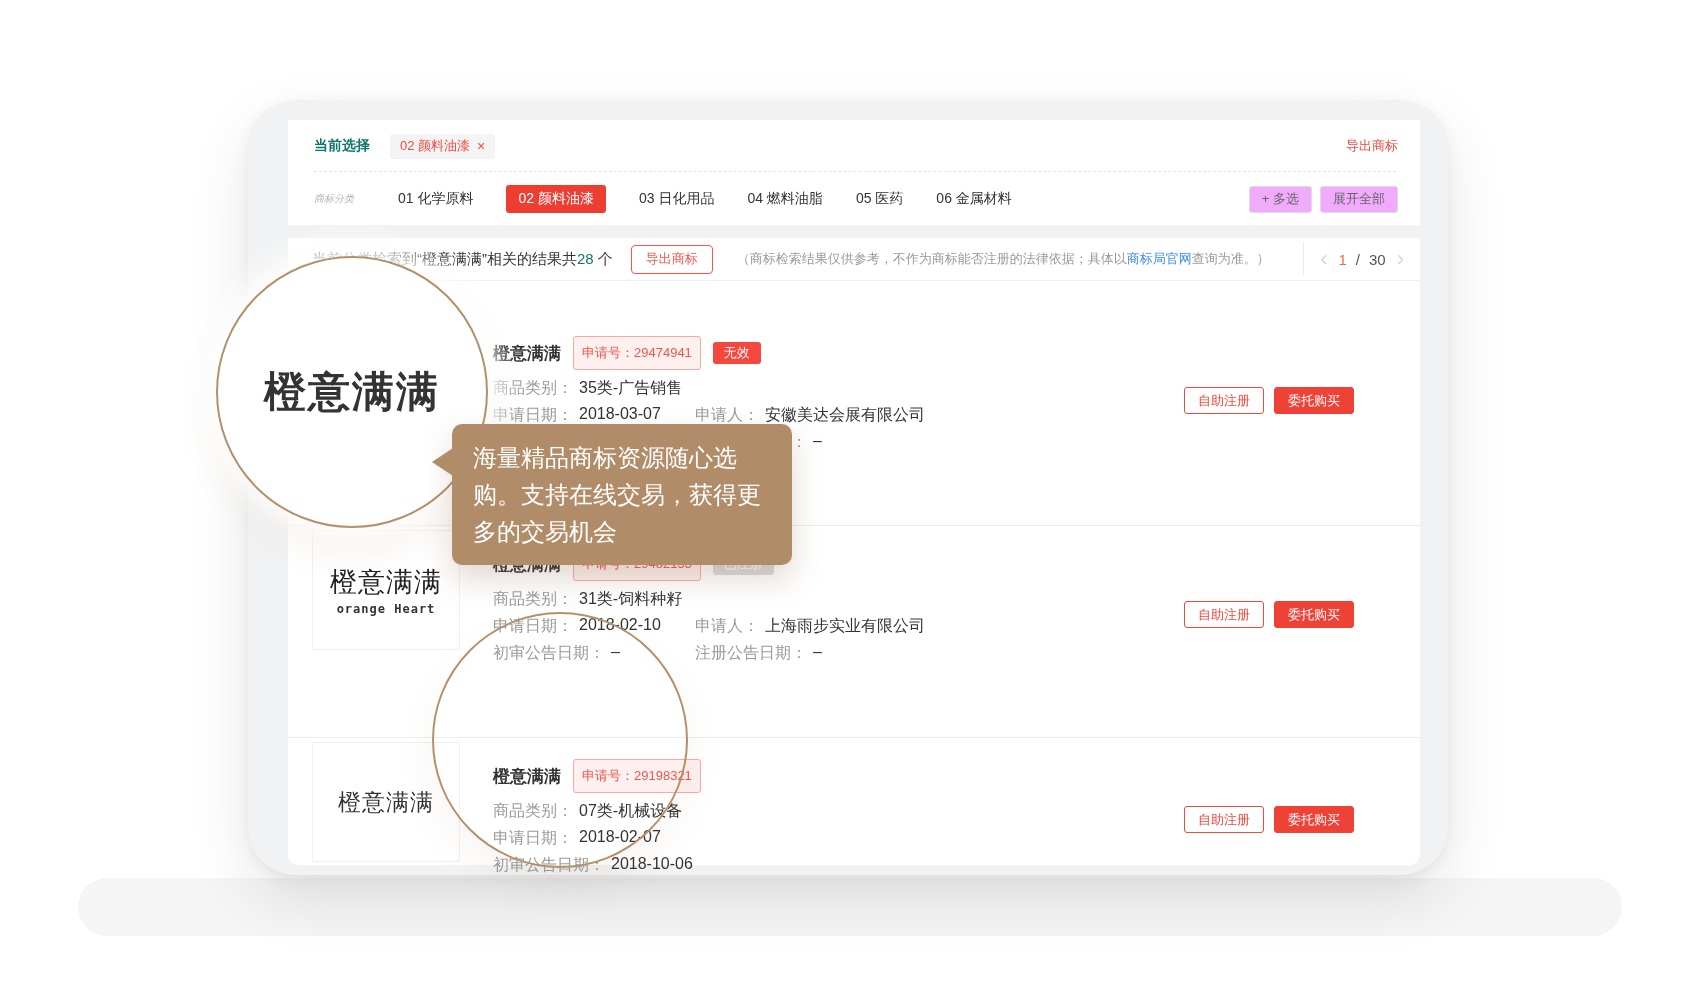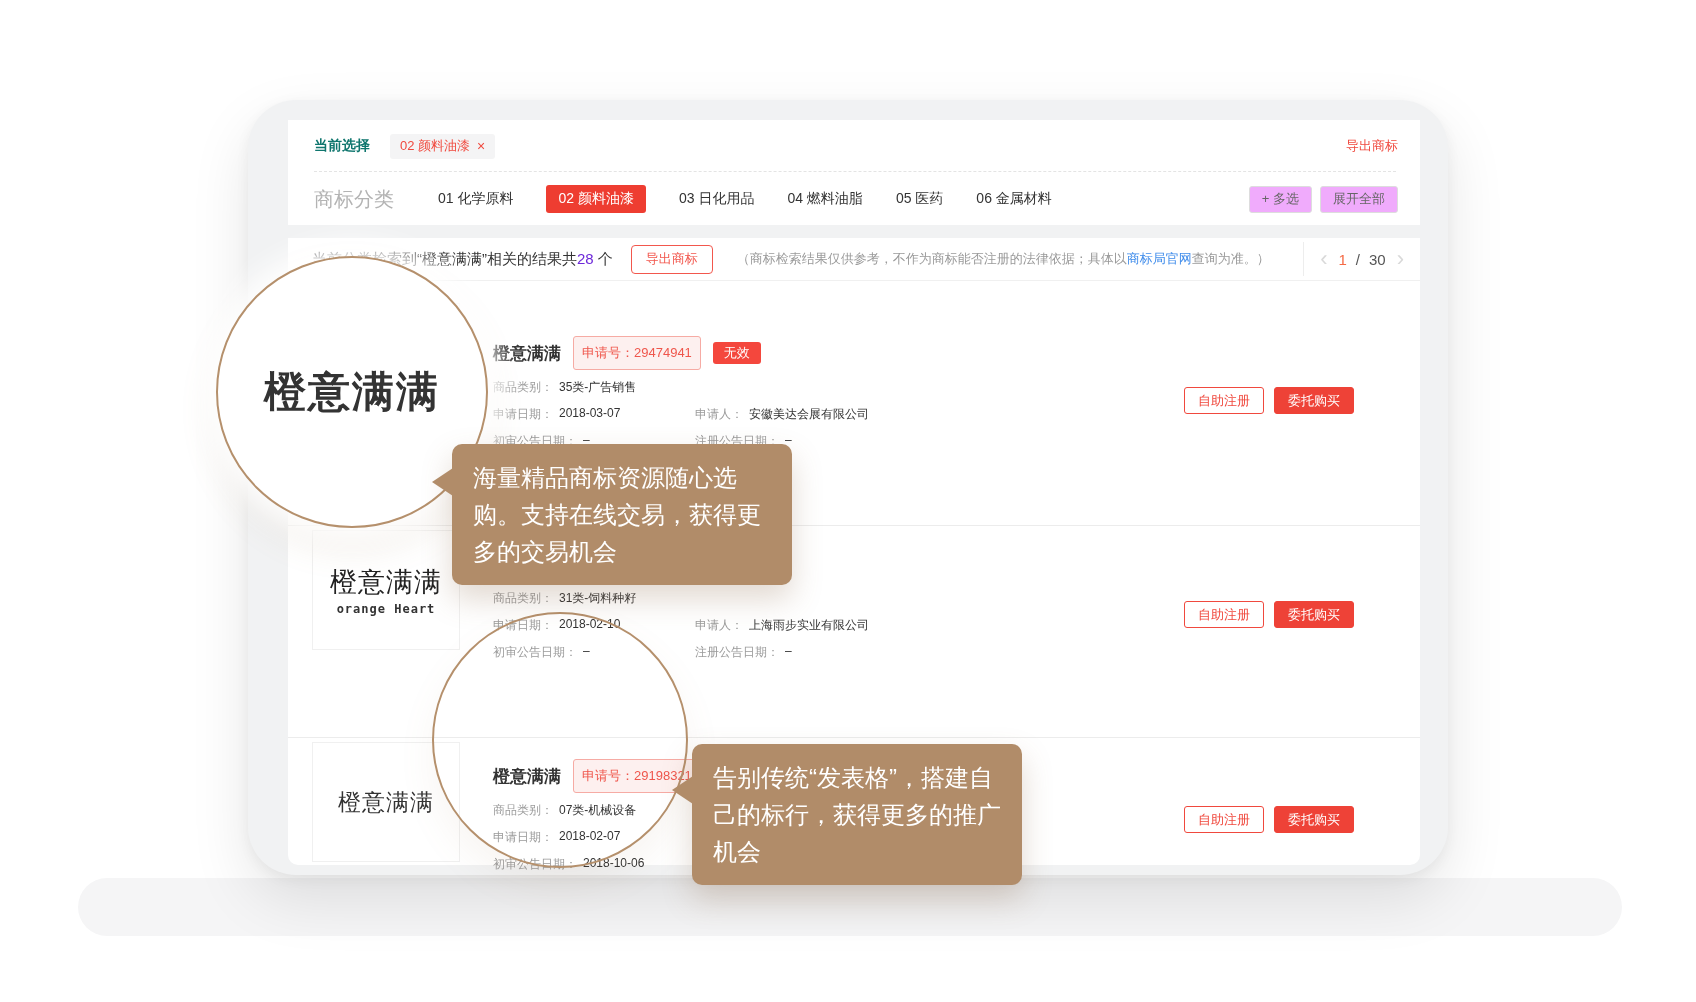--- a/index.html
+++ b/index.html
@@ -26,34 +26,34 @@
   .sel-tag { margin-left:20px; display:inline-flex; align-items:center; height:25px;
     padding:0 10px; background:#f4f4f5; border-radius:3px; font-size:13px; color:#f0493e; cursor:pointer; }
   .sel-tag .close-x { margin-left:7px; font-size:14px; line-height:1; }
   .clear-all { margin-left:auto; font-size:13px; color:#f0493e; cursor:pointer; }
 
   .dash-divider { position:absolute; left:314px; top:171px; width:1082px; height:0;
     border-top:1px dashed #e4e4e4; }
 
   .cat-row { position:absolute; left:314px; top:185px; width:1084px; height:28px;
     display:flex; align-items:center; }
-  .cat-label { font-size:20px; color:#b3b3b3; margin-right:44px; }
+  .cat-label { font-size:10px; color:#b3b3b3; margin-right:44px;font-style:italic; }
   .cat-items { display:flex; align-items:center; gap:33px; }
   .cat-item { font-size:14px; color:#333; cursor:pointer; white-space:nowrap; }
   .cat-item.selected { background:#ee3d31; color:#fff; padding:5px 12px; border-radius:3px; }
   .cat-btns { margin-left:auto; display:flex; gap:8px; }
   .mini-btn { height:27px; padding:0 12px; background:#f0abfc; border:1px solid #ddd;
     border-radius:3px; font-size:13px; color:#666; display:flex; align-items:center; cursor:pointer; }
 
   
   .res-head { position:absolute; left:288px; top:238px; width:1132px; height:42px; }
   .res-head .inner { position:absolute; left:24px; top:0; right:14px; height:100%;
     display:flex; align-items:center; }
   .summary { font-size:15px; color:#333; white-space:nowrap; }
-  .summary .cnt { color:#6d28d9; }
+  .summary .cnt { color:#0f766e; }
   .export-btn { margin-left:18px; height:29px; padding:0 14px; background:#fff;
     border:1px solid #f2574d; border-radius:4px; color:#f2574d; font-size:13px;
     display:flex; align-items:center; cursor:pointer; white-space:nowrap; }
   .disclaimer { margin-left:24px; font-size:13px; color:#9a9a9a; white-space:nowrap; }
   .disclaimer .lnk { color:#3f8ceb; cursor:pointer; }
   .pager { margin-left:auto; display:flex; align-items:center; gap:9px;
     border-left:1px solid #ededed; padding-left:14px; height:34px; }
   .pg-arrow { font-size:22px; color:#d9d9d9; line-height:1; cursor:pointer; padding:0 2px; }
   .pg-num { font-size:15px; }
   .pg-cur { color:#f56a45; }
@@ -81,21 +81,21 @@
   #row-1 .details, #row-2 .details { top:26px; }
   .title-row { display:flex; align-items:center; height:24px; }
   .tm-name { font-size:17px; font-weight:700; color:#333; cursor:pointer; }
   .app-badge { margin-left:12px; height:22px; padding:16px 8px; display:flex; align-items:center;
     background:#fdf0ef; border:1px solid #f6aba4; border-radius:3px; font-size:13px; color:#ef564c; }
   .status-badge { margin-left:12px; height:22px; padding:0 11px; display:flex; align-items:center;
     border-radius:3px; font-size:13px; color:#fff; }
   .status-invalid { background:#f4473d; }
   .status-registered { background:#d8dbe0; }
   .lines { margin-top:13px; }
-  .line { display:flex; align-items:center; height:18px; margin-bottom:9px; font-size:12px; }
+  .line { display:flex; align-items:flex-start; height:18px; margin-bottom:9px; font-size:16px; }
   .field { display:flex; }
   .field:first-child { width:202px; }
   .f-label { color:#9b9b9b; }
   .f-value { color:#333; margin-left:6px; }
 
   .actions { position:absolute; display:flex; gap:10px; }
   #row-0 .actions { top:106px; right:66px; }
   #row-1 .actions { top:75px; right:66px; }
   #row-2 .actions { top:68px; right:66px; }
   .btn { height:27px; padding:4px 13px; border-radius:3px; font-size:13px;
@@ -108,21 +108,21 @@
   .magnifier-1 { left:216px; top:256px; width:272px; height:272px; background:#fff;
     display:flex; align-items:center; justify-content:center;
     box-shadow:0 0 26px 14px rgba(255,255,255,.92), 0 18px 36px rgba(160,130,95,.16); }
   .magnifier-1 .mag-text { font-size:42px; font-weight:600; color:#333; letter-spacing:2px; }
   .magnifier-2 { left:432px; top:612px; width:256px; height:256px; background:transparent;
     box-shadow:0 18px 36px rgba(160,130,95,.08); }
 
   .tooltip { position:absolute; background:#b18c69; border-radius:10px; color:#fff;
     font-size:24px; line-height:37px; padding:15px 21px;
     box-shadow:0 14px 30px rgba(140,105,70,.25); }
-  .tooltip-1 { left:452px; top:444px; width:340px; }
+  .tooltip-1 { left:452px; top:424px; width:340px; }
   .tooltip-2 { left:692px; top:744px; width:330px; }
   .tip-arrow { position:absolute; width:0; height:0;
     border-top:14px solid transparent; border-bottom:14px solid transparent;
     border-right:21px solid #b18c69; }
   .tooltip-1 .tip-arrow { left:-20px; top:24px; }
   .tooltip-2 .tip-arrow { left:-20px; top:32px; }
 </style>
 </head>
 <body>
 
@@ -312,18 +312,14 @@
 
   <div class="magnifier magnifier-1">
     <span class="mag-text">橙意满满</span>
   </div>
 
   <div class="tooltip tooltip-1">
     <span class="tip-arrow"></span>
     <span>海量精品商标资源随心选购。支持在线交易，获得更多的交易机会</span>
   </div>
 
-  <div class="tooltip tooltip-2">
-    <span class="tip-arrow"></span>
-    <span>告别传统“发表格”，搭建自己的标行，获得更多的推广机会</span>
-  </div>
 
 </div>
 
 </body></html>

